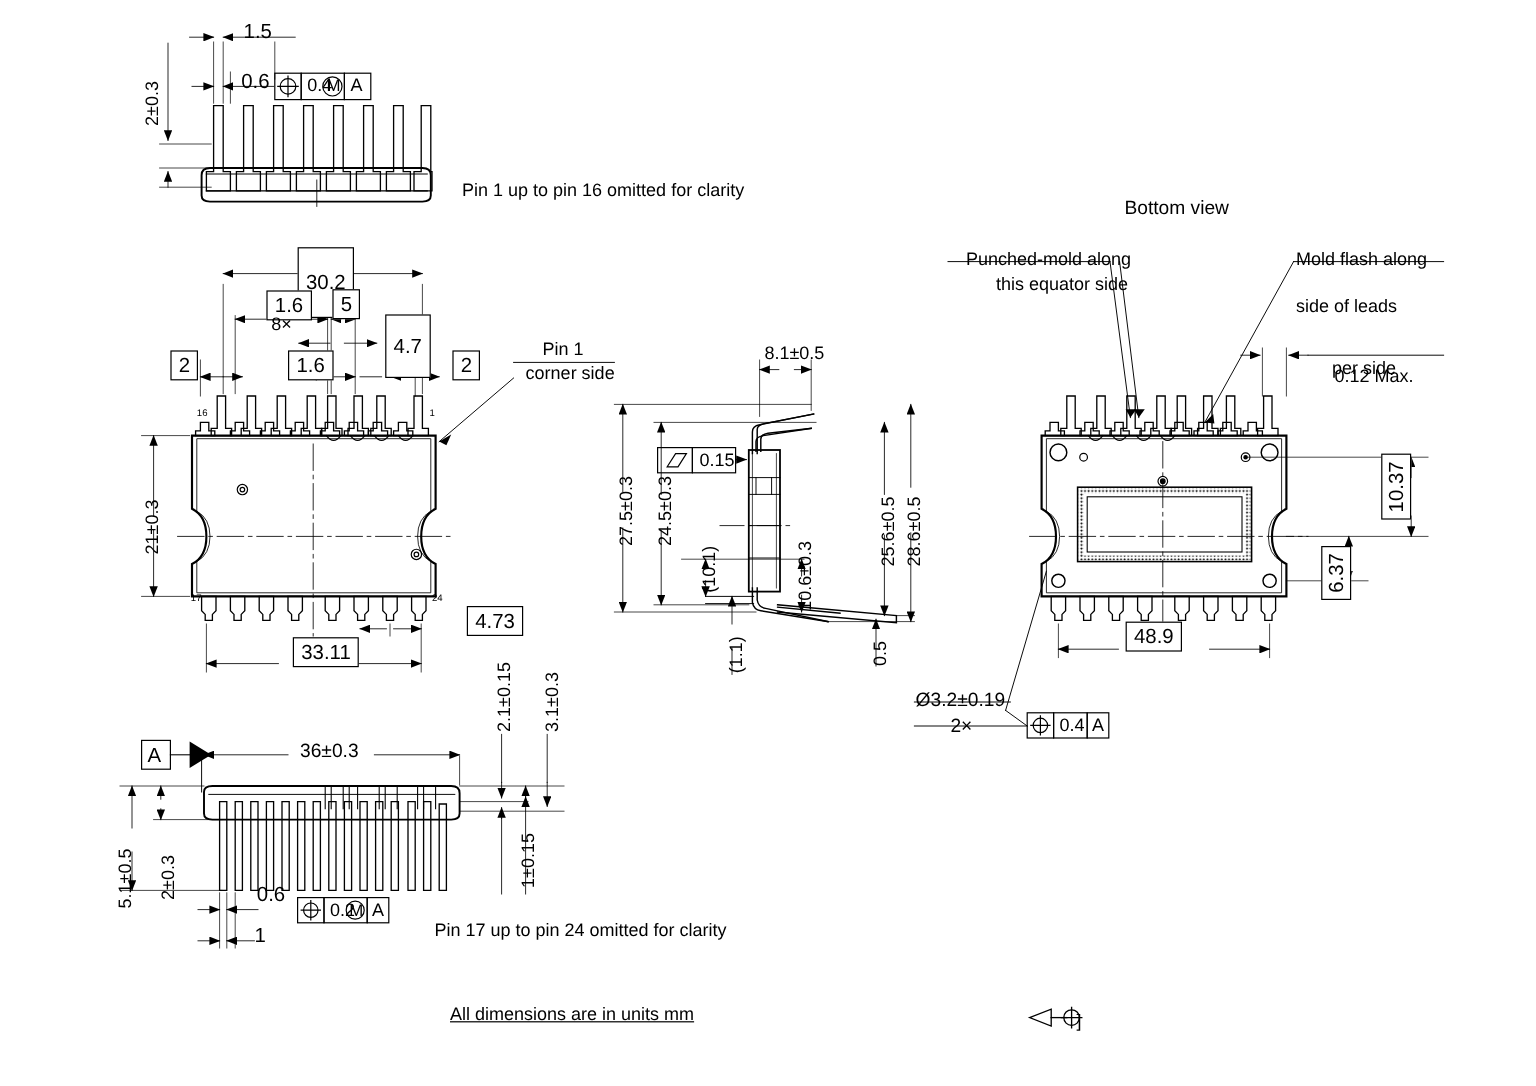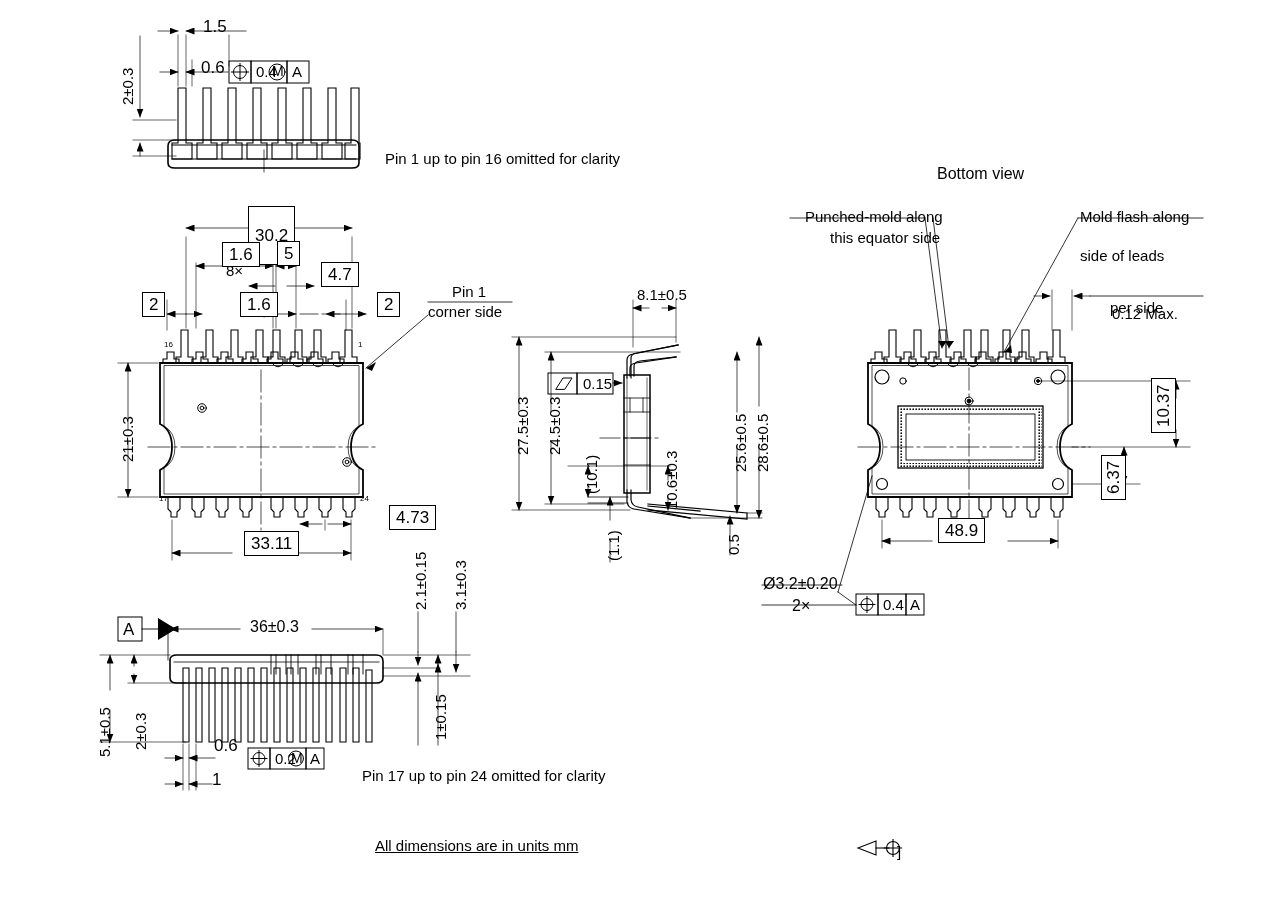--- a/index.html
+++ b/index.html
@@ -484,33 +484,33 @@
 <div class="lbl" style="left:119px;top:105px;font-size:15px;transform:rotate(-90deg);transform-origin:0 0;">2±0.3</div>
 <div class="lbl" style="left:256px;top:63px;font-size:15px;">0.4</div>
 <div class="lbl" style="left:272px;top:63px;font-size:14px;">M</div>
 <div class="lbl" style="left:292px;top:63px;font-size:15px;">A</div>
 <div class="note" style="left:385px;top:150px;">Pin 1 up to pin 16 omitted for clarity</div>
 
 <div class="lbl" style="left:248px;top:206px;font-size:17px;border:1px solid #000;padding:18px 6px;background:#fff;">30.2</div>
 <div class="lbl" style="left:222px;top:242px;font-size:17px;border:1px solid #000;padding:1px 6px;background:#fff;">1.6</div>
 <div class="lbl" style="left:277px;top:241px;font-size:17px;border:1px solid #000;padding:1px 6px;background:#fff;">5</div>
 <div class="lbl" style="left:226px;top:262px;font-size:15px;">8×</div>
-<div class="lbl" style="left:321px;top:262px;font-size:17px;border:1px solid #000;padding:1px 6px;background:#fff;">4.7</div>
+<div class="lbl" style="left:321px;top:262px;font-size:17px;border:1px solid #000;padding:15px 6px;background:#fff;">4.7</div>
 <div class="lbl" style="left:240px;top:292px;font-size:17px;border:1px solid #000;padding:1px 6px;background:#fff;">1.6</div>
 <div class="lbl" style="left:142px;top:292px;font-size:17px;border:1px solid #000;padding:1px 6px;background:#fff;">2</div>
 <div class="lbl" style="left:377px;top:292px;font-size:17px;border:1px solid #000;padding:1px 6px;background:#fff;">2</div>
 <div class="lbl" style="left:119px;top:462px;font-size:15px;transform:rotate(-90deg);transform-origin:0 0;">21±0.3</div>
 <div class="lbl" style="left:244px;top:531px;font-size:17px;border:1px solid #000;padding:1px 6px;background:#fff;">33.11</div>
 <div class="lbl" style="left:389px;top:505px;font-size:17px;border:1px solid #000;padding:1px 6px;background:#fff;">4.73</div>
 <div class="lbl" style="left:164px;top:340px;font-size:8px;">16</div>
 <div class="lbl" style="left:358px;top:340px;font-size:8px;">1</div>
 <div class="lbl" style="left:159px;top:494px;font-size:8px;">17</div>
 <div class="lbl" style="left:360px;top:494px;font-size:8px;">24</div>
 <div class="lbl" style="left:452px;top:283px;">Pin 1</div>
-<div class="lbl" style="left:428px;top:303px;">corner side</div>
+<div class="lbl" style="left:438px;top:303px;">corner side</div>
 
 <div class="lbl" style="left:637px;top:286px;">8.1±0.5</div>
 <div class="lbl" style="left:583px;top:375px;">0.15</div>
 <div class="lbl" style="left:514px;top:455px;transform:rotate(-90deg);transform-origin:0 0;">27.5±0.3</div>
 <div class="lbl" style="left:546px;top:455px;transform:rotate(-90deg);transform-origin:0 0;">24.5±0.3</div>
 <div class="lbl" style="left:583px;top:494px;transform:rotate(-90deg);transform-origin:0 0;">(10.1)</div>
 <div class="lbl" style="left:605px;top:561px;transform:rotate(-90deg);transform-origin:0 0;">(1.1)</div>
 <div class="lbl" style="left:663px;top:509px;transform:rotate(-90deg);transform-origin:0 0;">10.6±0.3</div>
 <div class="lbl" style="left:732px;top:472px;transform:rotate(-90deg);transform-origin:0 0;">25.6±0.5</div>
 <div class="lbl" style="left:754px;top:472px;transform:rotate(-90deg);transform-origin:0 0;">28.6±0.5</div>
@@ -519,21 +519,21 @@
 <div class="note" style="left:937px;top:165px;font-size:16px;">Bottom view</div>
 <div class="lbl" style="left:790px;top:208px;margin-left:15px;">Punched-mold along</div>
 <div class="lbl" style="left:830px;top:229px;">this equator side</div>
 <div class="lbl" style="left:1080px;top:208px;">Mold flash along</div>
 <div class="lbl" style="left:1080px;top:231px;margin-top:16px;">side of leads</div>
 <div class="lbl" style="left:1112px;top:278px;margin-top:27px;">0.12 Max.</div>
 <div class="lbl" style="left:1110px;top:299px;">per side</div>
 <div class="lbl" style="left:1151px;top:433px;font-size:17px;border:1px solid #000;padding:1px 5px;background:#fff;transform:rotate(-90deg);transform-origin:0 0;">10.37</div>
 <div class="lbl" style="left:1101px;top:500px;font-size:17px;border:1px solid #000;padding:1px 5px;background:#fff;transform:rotate(-90deg);transform-origin:0 0;">6.37</div>
 <div class="lbl" style="left:938px;top:518px;font-size:17px;border:1px solid #000;padding:1px 6px;background:#fff;">48.9</div>
-<div class="lbl" style="left:763px;top:574px;font-size:16px;">Ø3.2±0.20</div>
+<div class="lbl" style="left:763px;top:574px;font-size:16px;">Ø3.2±0.19</div>
 <div class="lbl" style="left:792px;top:596px;font-size:16px;">2×</div>
 <div class="lbl" style="left:883px;top:596px;font-size:15px;">0.4</div>
 <div class="lbl" style="left:910px;top:596px;font-size:15px;">A</div>
 
 <div class="lbl" style="left:123px;top:619px;font-size:17px;">A</div>
 <div class="lbl" style="left:250px;top:617px;font-size:16px;">36±0.3</div>
 <div class="lbl" style="left:96px;top:757px;font-size:15px;transform:rotate(-90deg);transform-origin:0 0;">5.1±0.5</div>
 <div class="lbl" style="left:132px;top:750px;font-size:15px;transform:rotate(-90deg);transform-origin:0 0;">2±0.3</div>
 <div class="lbl" style="left:214px;top:735px;font-size:17px;">0.6</div>
 <div class="lbl" style="left:212px;top:769px;font-size:17px;">1</div>

